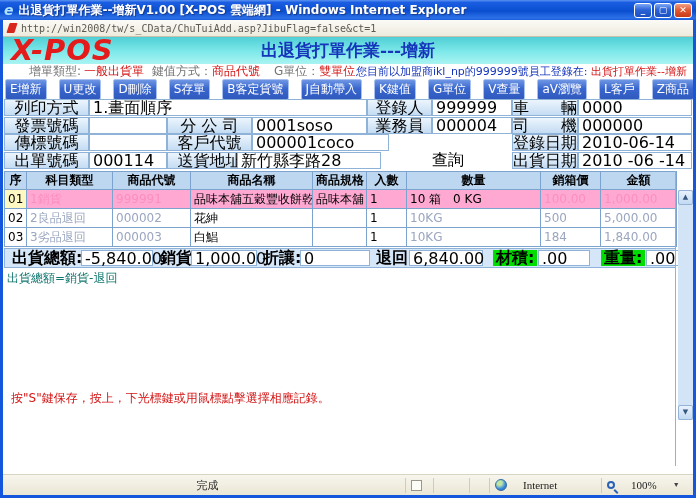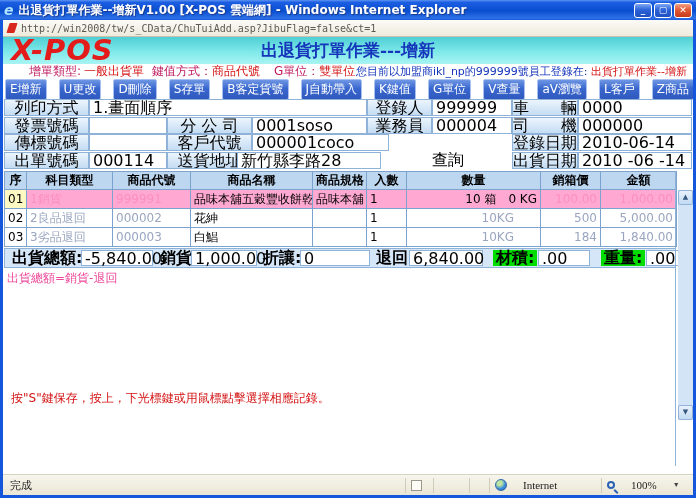--- a/index.html
+++ b/index.html
@@ -31,71 +31,71 @@
     display:flex; align-items:center; padding:0 5px; gap:5px;
   }
   .page-err-icon{ width:8px; height:10px; background:#d8281e; transform:skewX(-18deg); border-radius:1px; }
   .url-text{ font-family:"DejaVu Sans Mono",monospace; font-size:10px; color:#5a5a52; white-space:nowrap; }
   .statusbar{
     position:absolute; left:3px; right:3px; bottom:3px; height:21px;
     background:linear-gradient(180deg,#f7f5ed,#ebe7d6); border-top:1px solid #d8d4c2;
     display:flex; align-items:center; font-size:11px; color:#222;
   }
   .sb-pane{ border-left:1px solid #cfccba; height:15px; display:flex; align-items:center; padding:0 5px; gap:16px;font-family:Liberation Serif, serif;}
-  .sb-done{ flex:1; padding-left:7px; }
+  .sb-done{ flex:1; padding-left:7px;text-align:center; }
   .globe{ width:12px; height:12px; border-radius:50%;
           background:radial-gradient(circle at 35% 30%,#bfe6a0 0 25%,#3f8edb 60%,#1d5fae); border:1px solid #2c6aa8;}
   .mini-icon{ width:11px; height:11px; border:1px solid #9a968a; background:#fdfdf8; }
   .mag-icon{ width:8px; height:8px; border:2px solid #2a62b8; border-radius:50%; position:relative;}
   .mag-icon::after{ content:""; position:absolute; width:2px; height:5px; background:#2a62b8; left:6px; top:6px; transform:rotate(-45deg);}
   .caret{ font-size:7px; color:#444; }
   
   .content{ position:absolute; left:3px; right:3px; top:37px; bottom:24px; background:#fff; overflow:hidden;}
   .banner{ position:absolute; left:0; top:0; right:0; height:27px;
     background:linear-gradient(180deg,#4ecfd4 0%,#7fe9ea 55%,#a9f4f2 100%); }
   .xpos-logo{ position:absolute; left:8px; top:0px; font-size:29px; font-weight:bold; font-style:italic;
     color:#e31b1b; letter-spacing:1px; line-height:27px;}
   .banner-title{ position:absolute; left:0; right:0; text-align:center; font-size:17px; font-weight:bold;
     color:#1535bb; line-height:27px; font-family:"DejaVu Serif",serif; }
   .inforow{ position:absolute; left:0; top:27px; right:0; height:15px; display:flex; align-items:center;
     padding:0 6px 0 26px; white-space:nowrap; font-size:12px;}
   .red-t{ color:#d41414; } .blue-t{ color:#1535bb; }
-  .inforow .lbl-b{ color:#be185d; }
+  .inforow .lbl-b{ color:#737373; }
   .login-note{ margin-left:auto; font-size:11px; }
   .toolbar{ position:absolute; left:0; top:43px; right:0; height:20px; display:flex; gap:12px;
     padding:0 2px; align-items:flex-end; justify-content:space-between;}
   .tbtn{ flex:0 1 auto; background:linear-gradient(180deg,#6e96e4,#3a67ce 45%,#2f59be);
     color:#fff; border:1px solid #a9c1ee; border-radius:2px; padding:1px 4px; font-size:12px;
     white-space:nowrap; text-align:center; cursor:default;}
   .tbtn.hl{ outline:2px solid #e61010; outline-offset:1px; }
   
   .fcell{ position:absolute; height:17px; line-height:15px; font-size:16px; overflow:hidden; white-space:nowrap;}
   .flbl{ background:linear-gradient(180deg,#ecf5fd,#c4dcf3); border:1px solid #8fb2d8; text-align:center;}
   .finp{ background:#fff; border:1px solid #8fb2d8; padding-left:3px; }
   .fquery{ text-align:center; color:#000; }
   
   .grid-wrap{ position:absolute; left:1px; top:134px; }
   table.grid{ border-collapse:collapse; table-layout:fixed; width:672px; font-size:12px;}
   table.grid th, table.grid td{ border:1px solid #7ba3cd; padding:0 3px; height:18px; overflow:hidden; white-space:nowrap;}
   table.grid th{ background:#bdd7f1; font-weight:bold; }
   table.grid td{ height:19px; }
-  td.c-r{ text-align:right; }
+  td.c-r{ }
   td.c-c{ text-align:center; }
   .muted{ color:#9aa6c0; }
   tr.sel td{ background:#ffa8d2; }
   tr.sel td.c-no{ background:#fef9c3; }
   tr.sel .pinkval{ color:#fc8fc0; }
   
   .summary{ position:absolute; left:1px; top:211px; width:672px; height:20px;
     background:#d4e6f8; border:1px solid #8fb2d8; }
   .s-item{ position:absolute; top:1px; height:16px; line-height:16px; font-size:16px; white-space:nowrap;}
   .s-lbl{ font-weight:bold; }
   .s-inp{ background:#fff; border:1px solid #8fb2d8; padding:0 3px; }
   .s-green{ background:#00dd00; color:#000; padding:0 3px; font-weight:bold;}
-  .formula{ position:absolute; left:4px; top:233px; font-size:12px; color:#ec4899; }
+  .formula{ position:absolute; left:4px; top:233px; font-size:12px; color:#0f766e; }
   .rednote{ position:absolute; left:8px; top:353px; font-size:12px; color:#d41414; }
   .v-edge{ position:absolute; left:672px; top:134px; width:1px; height:295px; background:#8fb2d8; }
   
   .vscroll{ position:absolute; left:675px; top:153px; width:15px; height:230px; background:#d2e4f6;}
   .sc-btn{ position:absolute; left:0; width:15px; height:15px;
     background:linear-gradient(180deg,#e8f1fc,#c2daf2); border:1px solid #93b3d8; border-radius:2px;
     color:#35567e; font-size:7px; text-align:center; line-height:13px;}
   .sc-up{ top:0; } .sc-dn{ bottom:0; }
 </style>
 </head>

